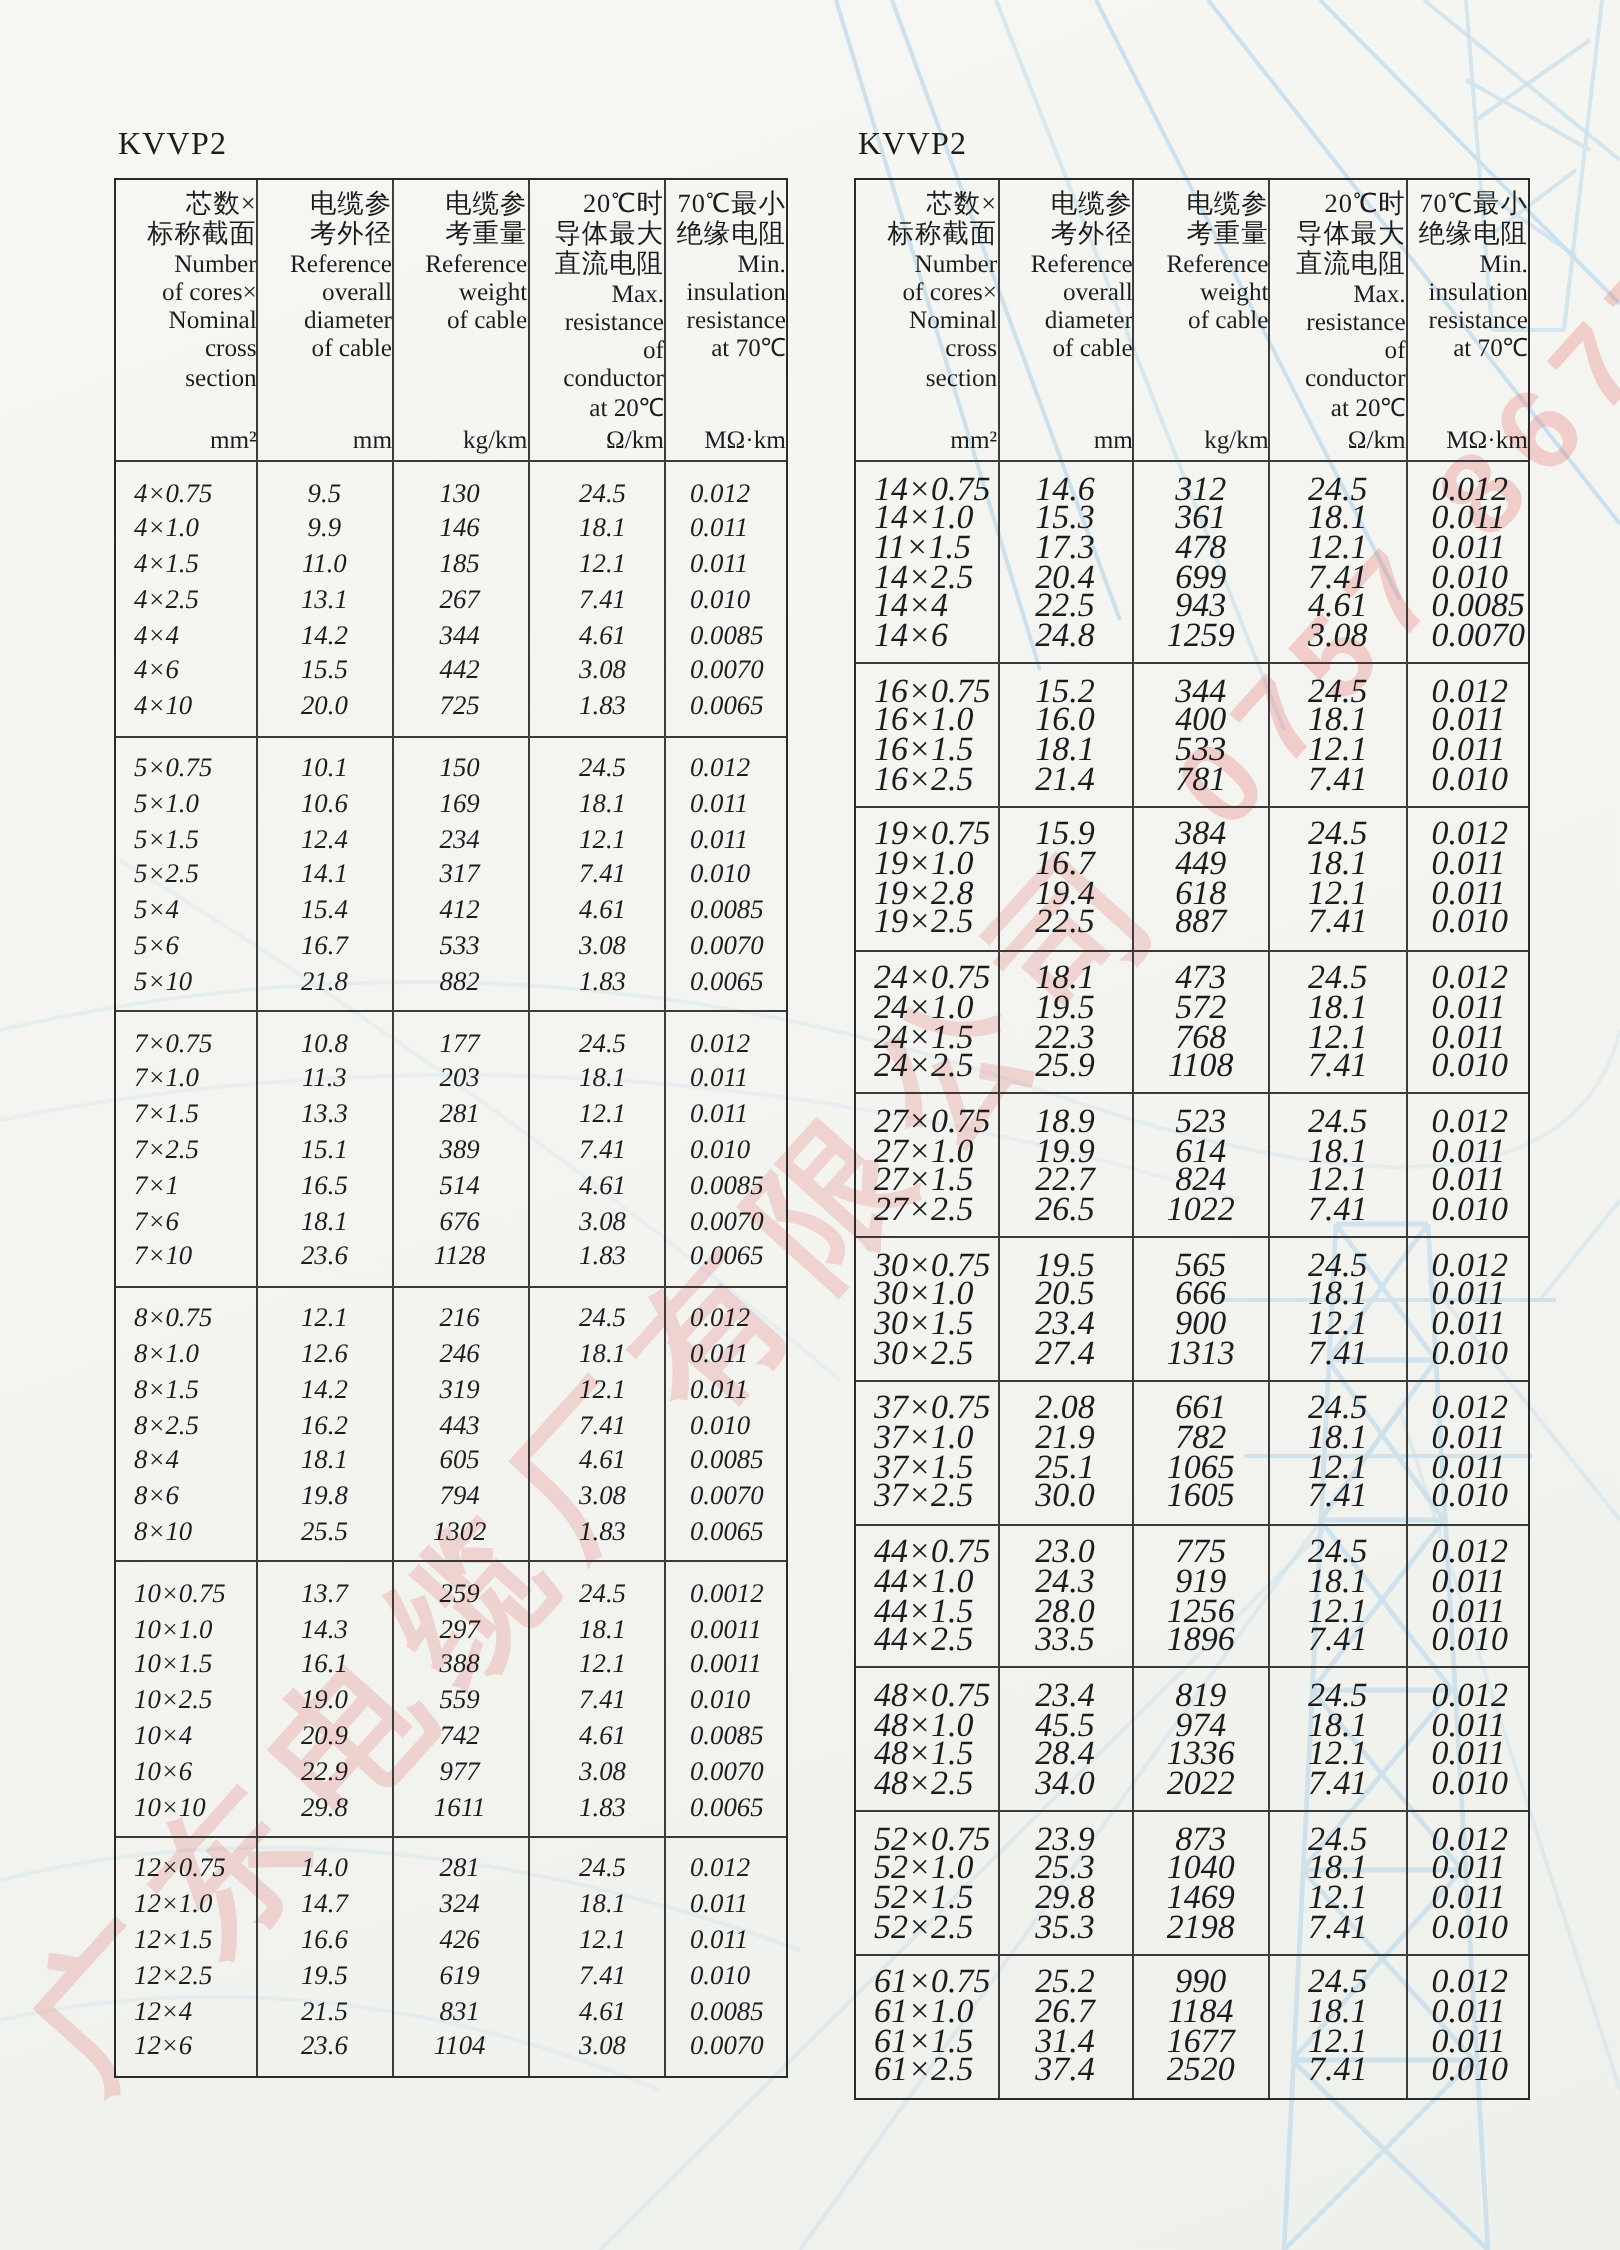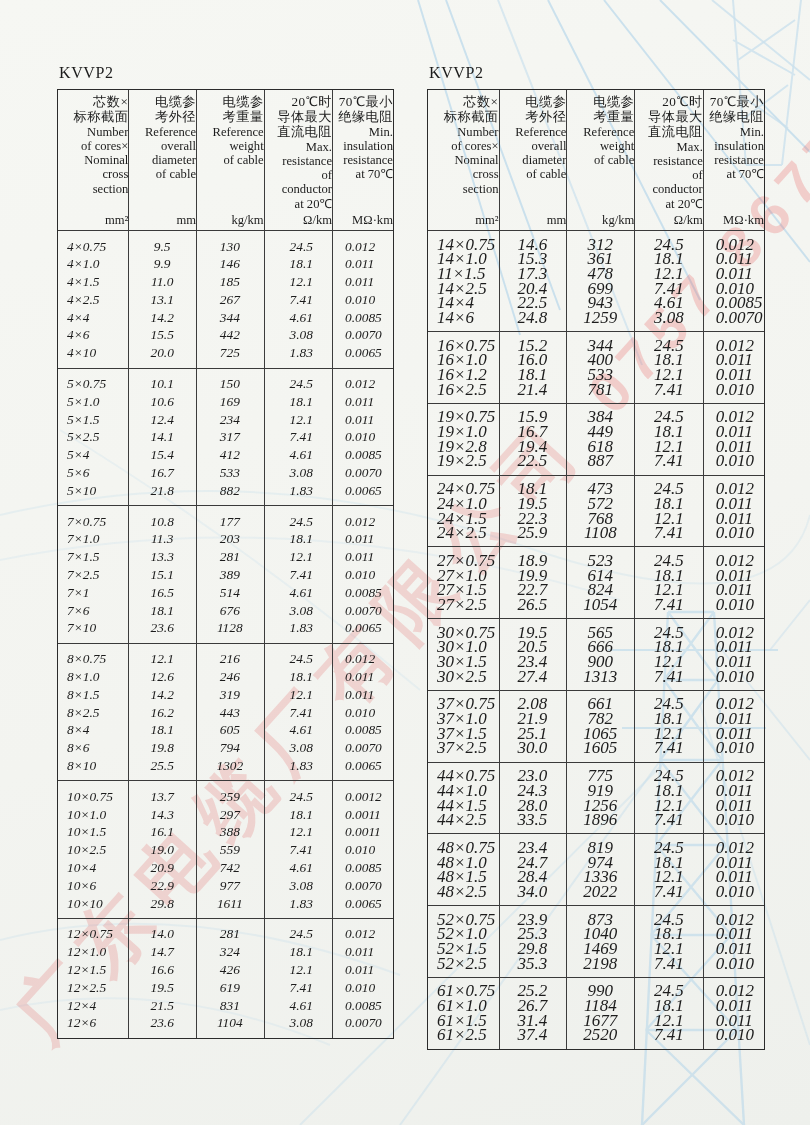--- a/index.html
+++ b/index.html
@@ -550,21 +550,21 @@
             <div class="td c4">0.012</div>
           </div>
           <div class="trow">
             <div class="td c0">16×1.0</div>
             <div class="td c1">16.0</div>
             <div class="td c2">400</div>
             <div class="td c3">18.1</div>
             <div class="td c4">0.011</div>
           </div>
           <div class="trow">
-            <div class="td c0">16×1.2</div>
+            <div class="td c0">16×1.5</div>
             <div class="td c1">18.1</div>
             <div class="td c2">533</div>
             <div class="td c3">12.1</div>
             <div class="td c4">0.011</div>
           </div>
           <div class="trow">
             <div class="td c0">16×2.5</div>
             <div class="td c1">21.4</div>
             <div class="td c2">781</div>
             <div class="td c3">7.41</div>
@@ -649,21 +649,21 @@
           <div class="trow">
             <div class="td c0">27×1.5</div>
             <div class="td c1">22.7</div>
             <div class="td c2">824</div>
             <div class="td c3">12.1</div>
             <div class="td c4">0.011</div>
           </div>
           <div class="trow">
             <div class="td c0">27×2.5</div>
             <div class="td c1">26.5</div>
-            <div class="td c2">1054</div>
+            <div class="td c2">1022</div>
             <div class="td c3">7.41</div>
             <div class="td c4">0.010</div>
           </div>
         </div>
         <div class="tblock">
           <div class="trow">
             <div class="td c0">30×0.75</div>
             <div class="td c1">19.5</div>
             <div class="td c2">565</div>
             <div class="td c3">24.5</div>
@@ -754,21 +754,21 @@
         <div class="tblock">
           <div class="trow">
             <div class="td c0">48×0.75</div>
             <div class="td c1">23.4</div>
             <div class="td c2">819</div>
             <div class="td c3">24.5</div>
             <div class="td c4">0.012</div>
           </div>
           <div class="trow">
             <div class="td c0">48×1.0</div>
-            <div class="td c1">24.7</div>
+            <div class="td c1">45.5</div>
             <div class="td c2">974</div>
             <div class="td c3">18.1</div>
             <div class="td c4">0.011</div>
           </div>
           <div class="trow">
             <div class="td c0">48×1.5</div>
             <div class="td c1">28.4</div>
             <div class="td c2">1336</div>
             <div class="td c3">12.1</div>
             <div class="td c4">0.011</div>

